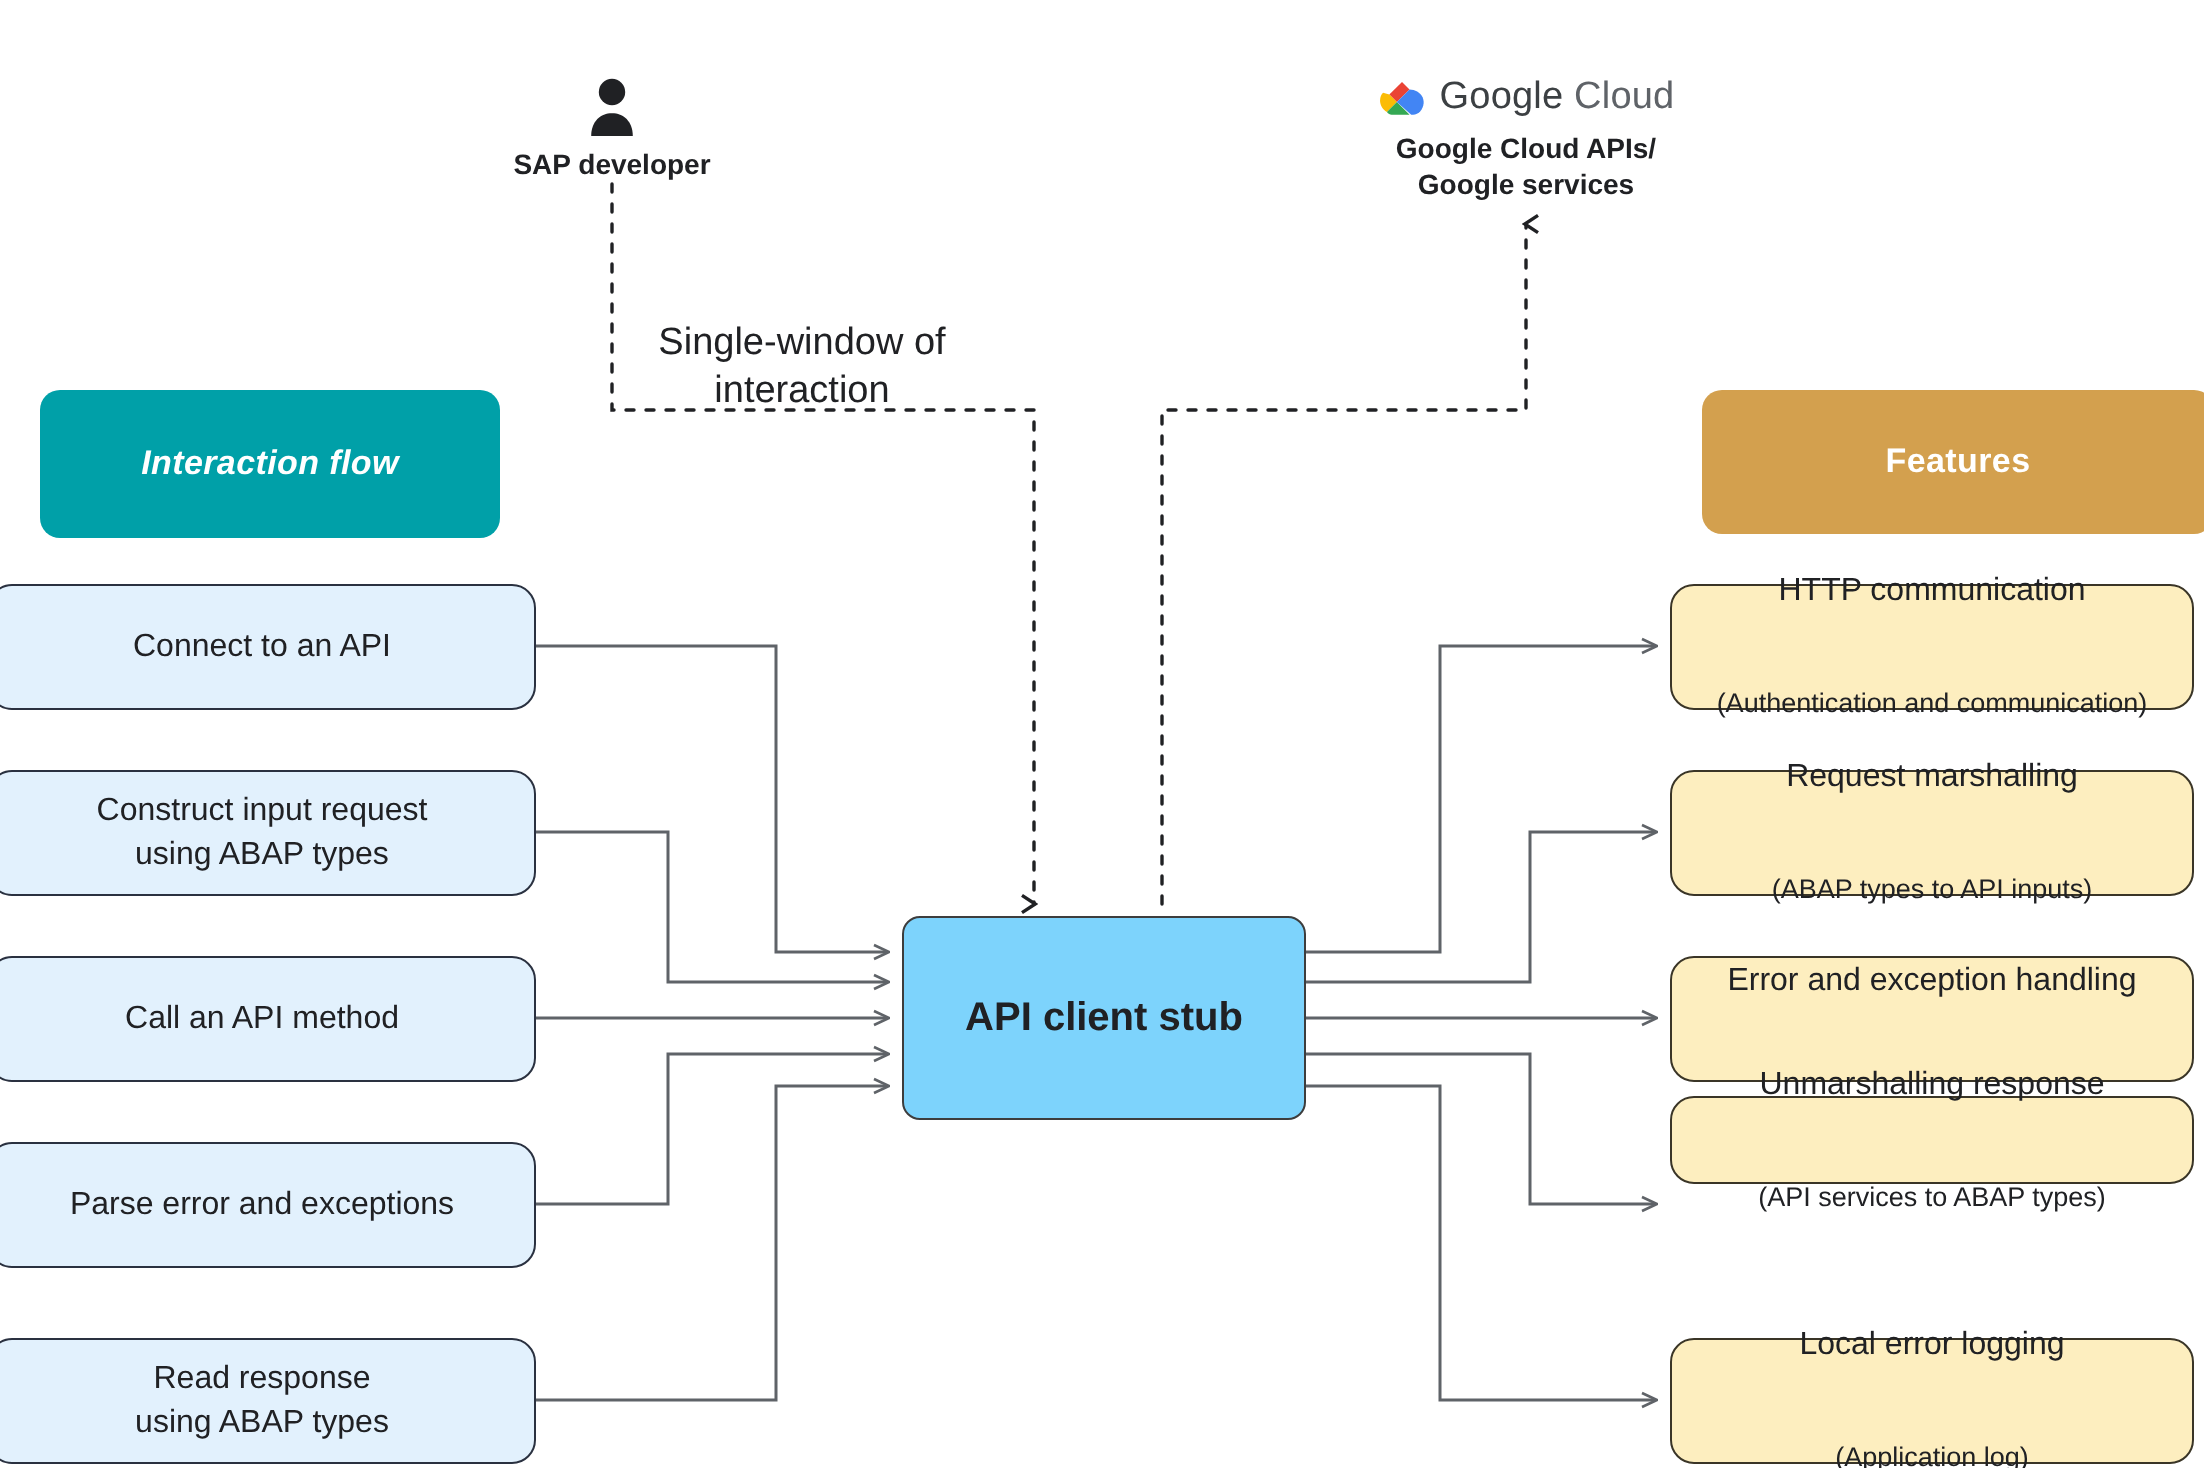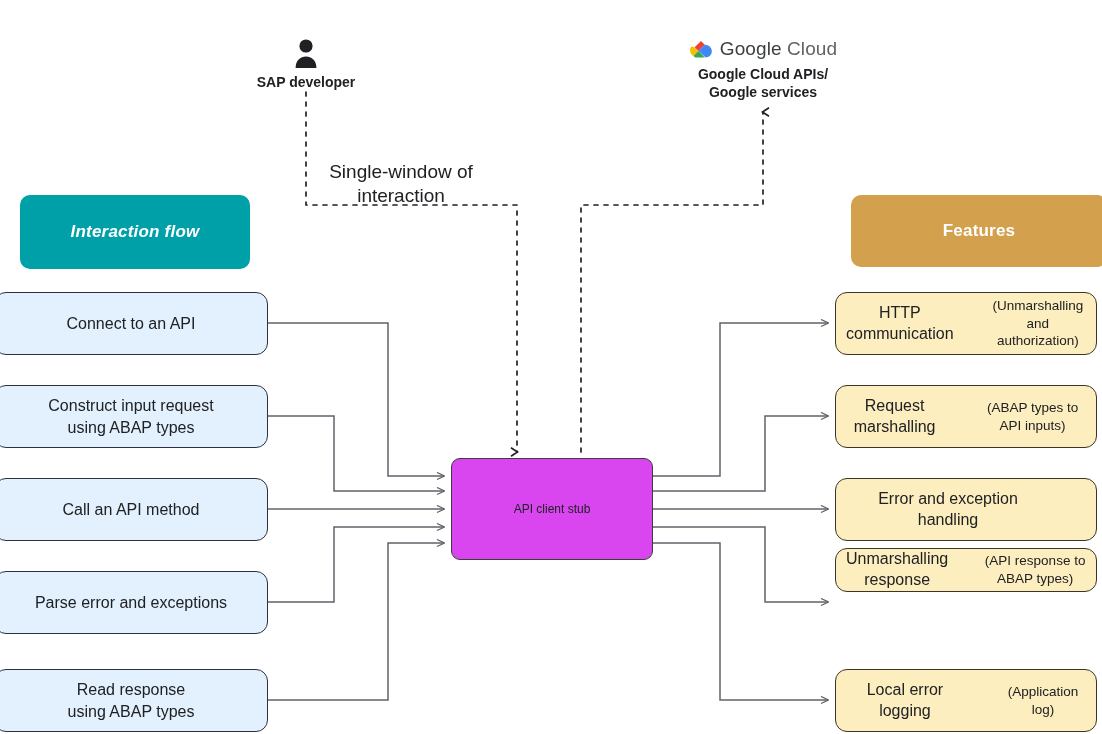--- a/index.html
+++ b/index.html
@@ -37,33 +37,33 @@
     padding:4px 10px;
   }
 
   
   .feat-box{
     background:#fdeebf;
     border:1.6px solid #3a3527;
     border-radius:12px;
     line-height:1.3;
     padding:4px 10px;
-    flex-direction:row;
+    flex-direction:column;
     gap:36px;
   }
   .feat-main{font-size:16px;color:#202124;}
   .feat-sub{font-size:13.5px;color:#202124;}
 
   
   .stub{
-    background:#d946ef;
+    background:#7dd3fc;
     border:1.6px solid #3d3d3d;
     border-radius:9px;
-    font-size:12px;
-    font-weight:normal;
+    font-size:20px;
+    font-weight:bold;
     color:#202124;
   }
 
   
   .actor{position:absolute;text-align:center;}
   .actor-label{
     font-size:14px;font-weight:bold;line-height:1.25;color:#202124;
     white-space:pre-line;
   }
   .person-icon{display:block;margin:0 auto 6px auto;}
@@ -170,36 +170,36 @@
   <div class="node stub" style="left:451px;top:458px;width:202px;height:102px;">
     <span>API client stub</span>
   </div>
 
   <div class="node chip" style="left:851px;top:195px;width:256px;height:72px;background:#d3a04e;">
     <span>Features</span>
   </div>
 
   <div class="node feat-box" style="left:835px;top:292px;width:262px;height:63px;">
     <span class="feat-main">HTTP communication</span>
-    <span class="feat-sub">(Unmarshalling and authorization)</span>
+    <span class="feat-sub">(Authentication and communication)</span>
   </div>
 
   <div class="node feat-box" style="left:835px;top:385px;width:262px;height:63px;">
     <span class="feat-main">Request marshalling</span>
     <span class="feat-sub">(ABAP types to API inputs)</span>
   </div>
 
   <div class="node feat-box" style="left:835px;top:478px;width:262px;height:63px;">
     <span class="feat-main">Error and exception handling</span>
     <span class="feat-sub"></span>
   </div>
 
   <div class="node feat-box" style="left:835px;top:548px;width:262px;height:44px;">
     <span class="feat-main">Unmarshalling response</span>
-    <span class="feat-sub">(API response to ABAP types)</span>
+    <span class="feat-sub">(API services to ABAP types)</span>
   </div>
 
   <div class="node feat-box" style="left:835px;top:669px;width:262px;height:63px;">
     <span class="feat-main">Local error logging</span>
     <span class="feat-sub">(Application log)</span>
   </div>
 
 </div>
 
 </body></html>

